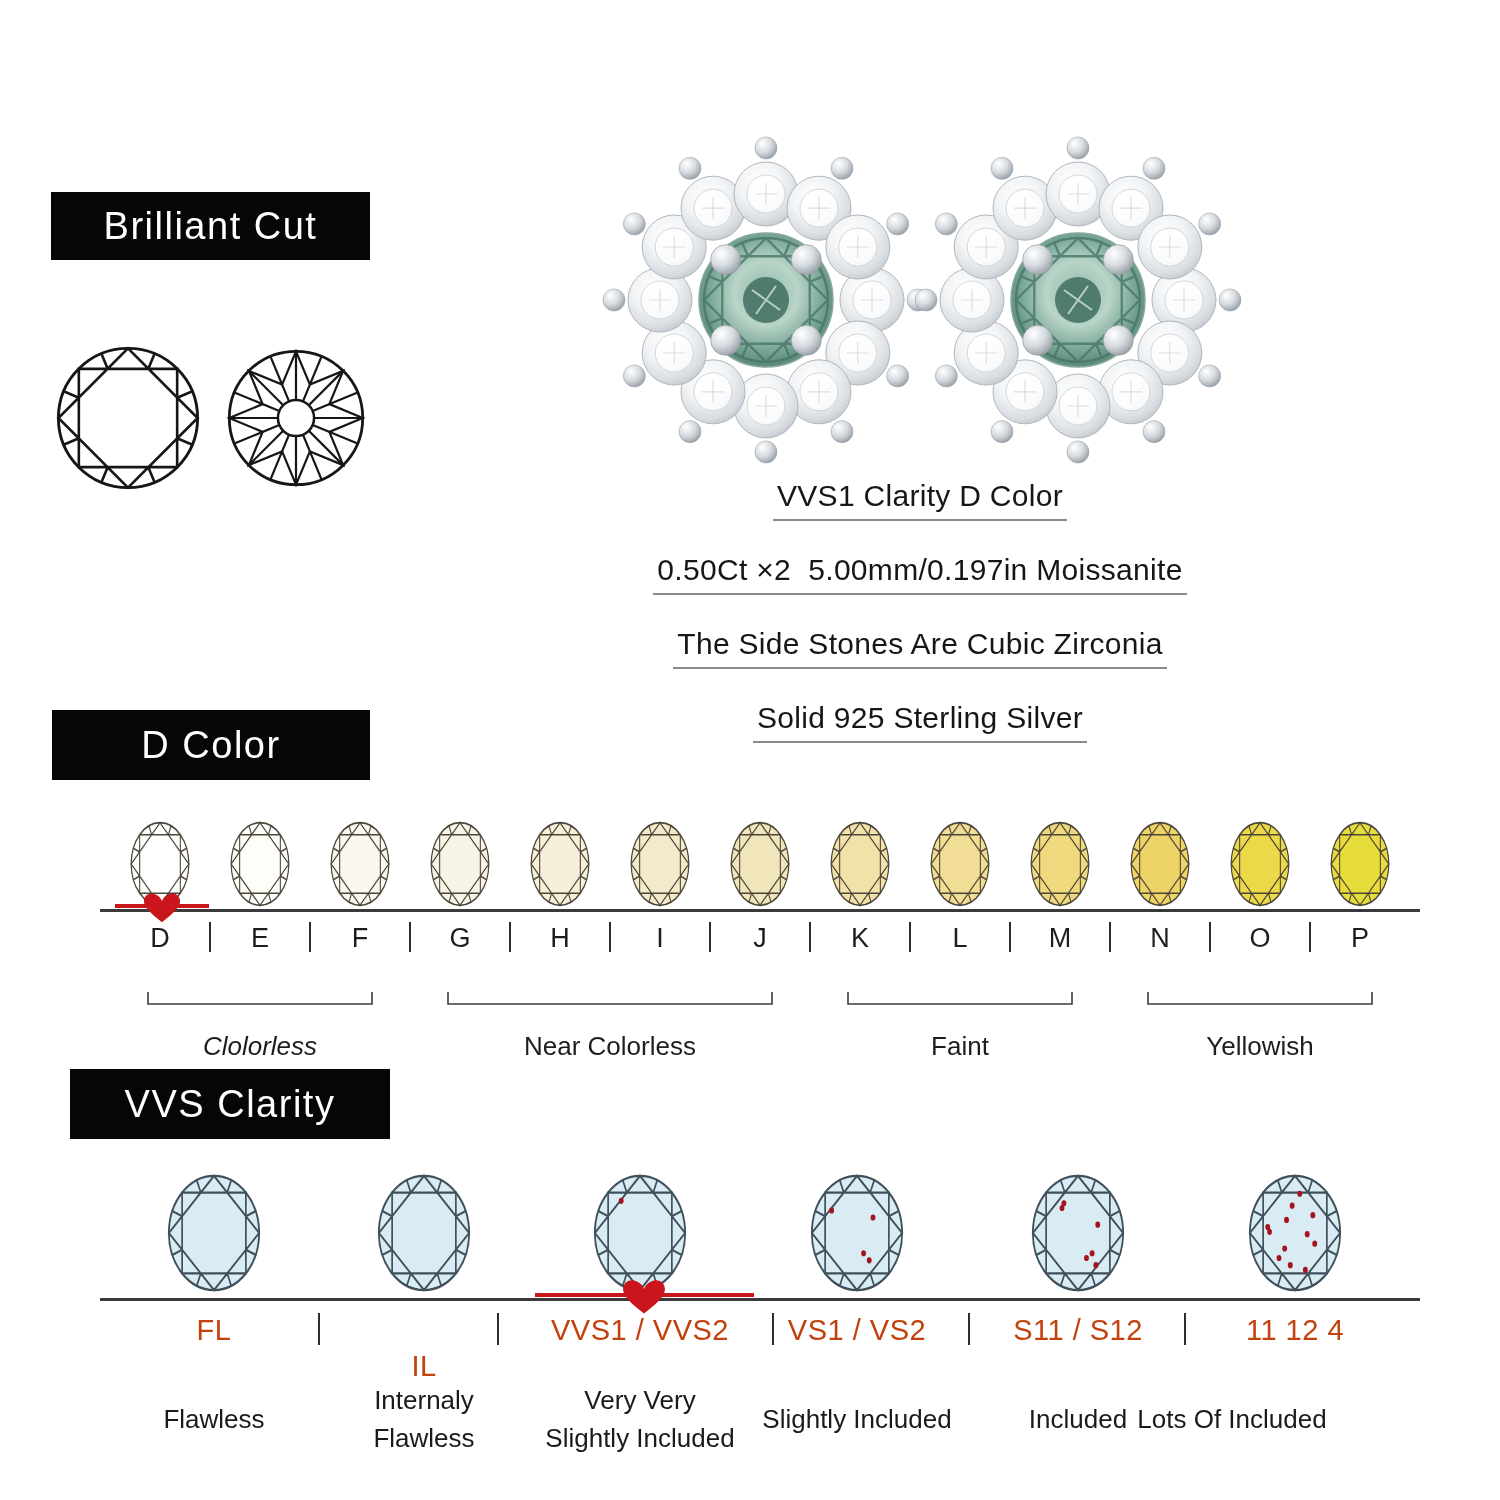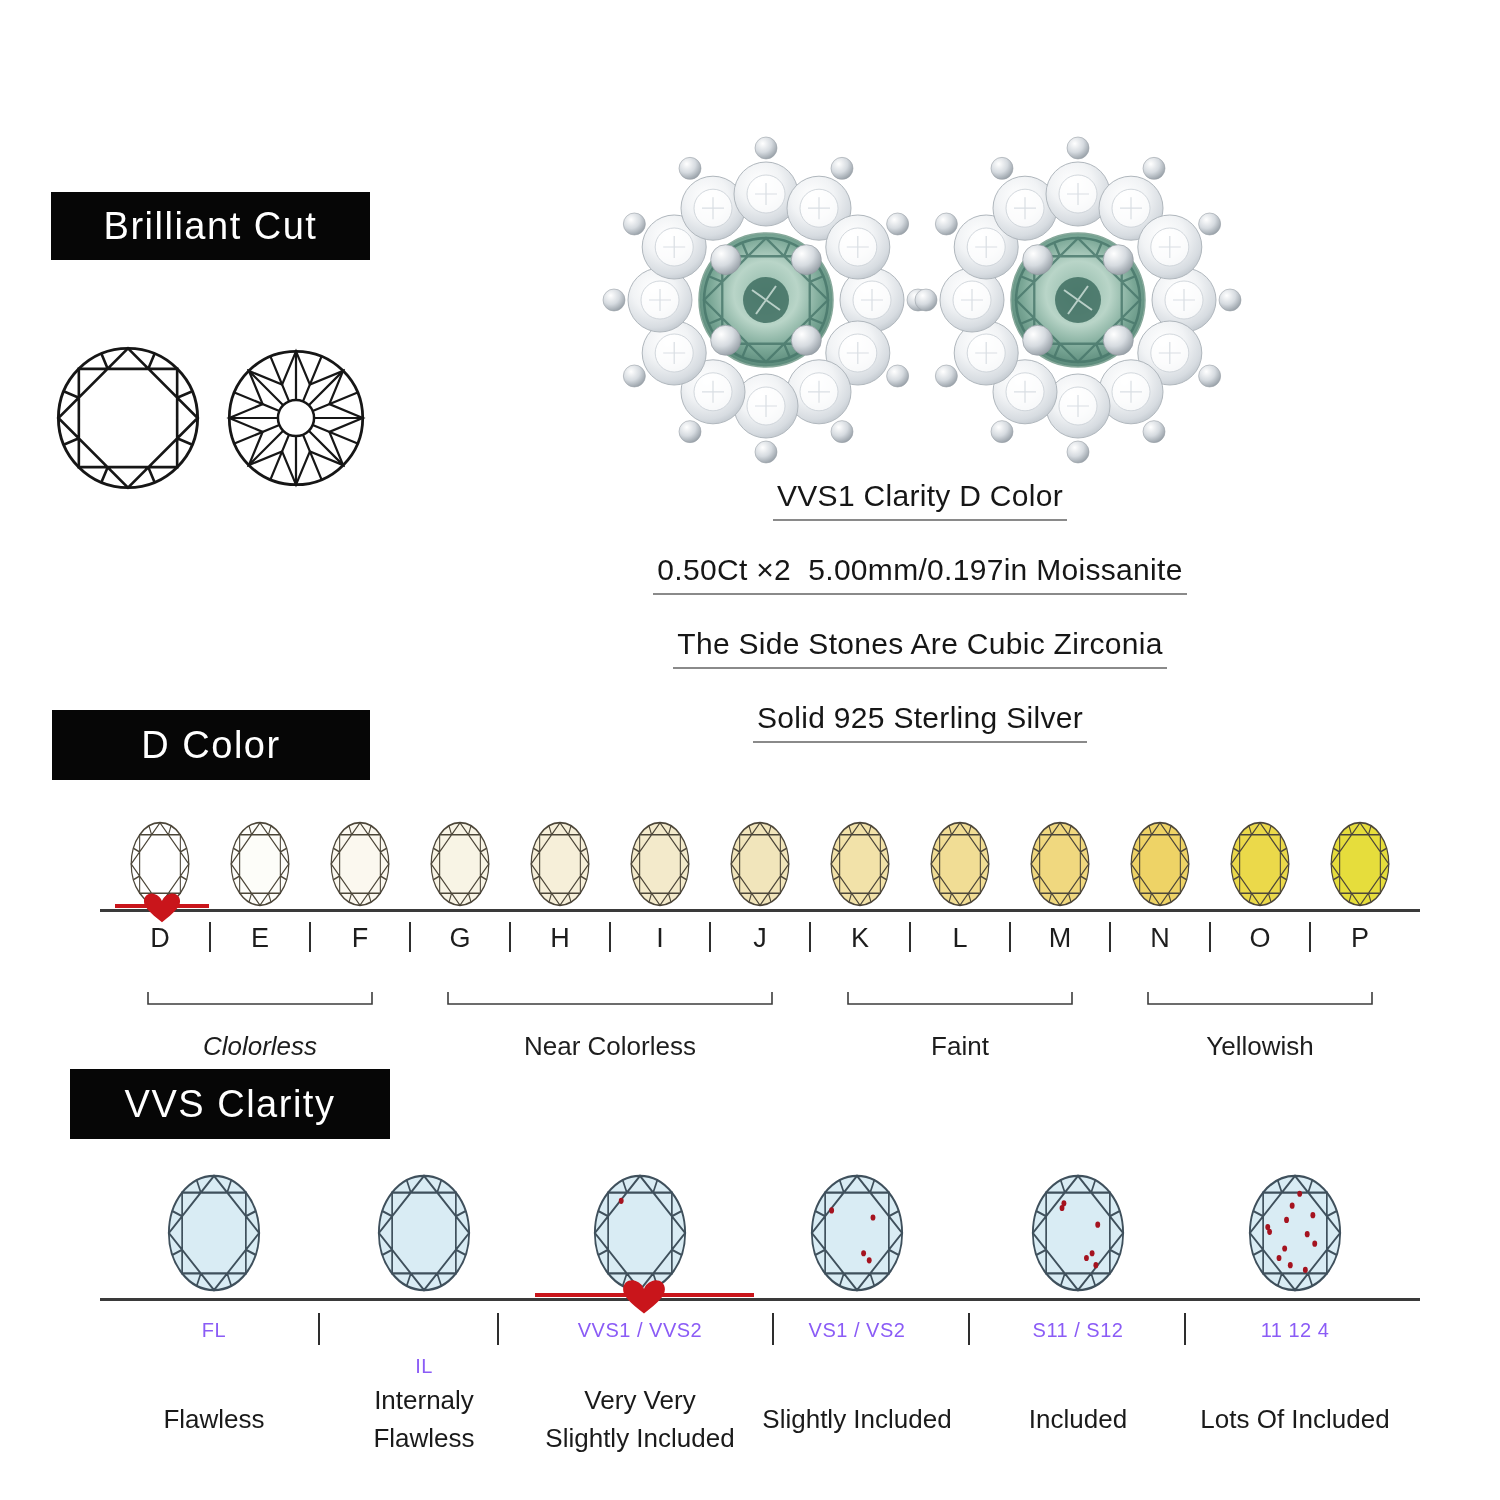--- a/index.html
+++ b/index.html
@@ -8,21 +8,21 @@
   .abs{position:absolute;}
   .black-label{background:#060606;color:#ffffff;display:flex;align-items:center;justify-content:center;
     font-size:38px;font-weight:400;letter-spacing:1.5px;}
   #product-lines{left:600px;top:478px;width:640px;text-align:center;}
   .spec-line{margin:0 auto 31px auto;}
   .spec-line span{display:inline-block;font-size:30px;line-height:36px;letter-spacing:.3px;color:#161616;
     border-bottom:2px solid #8a8a8a;padding:0 4px 5px 4px;text-align:right;}
   .letter{display:flex;align-items:center;justify-content:center;font-size:27px;color:#1d1d1d;}
   .vsep{background:#2e2e2e;}
   .group-label{display:flex;align-items:center;justify-content:center;font-size:26px;color:#1d1d1d;}
-  .cl-label{display:flex;align-items:center;justify-content:center;font-size:20px;color:#8b5cf6;letter-spacing:.5px;}
+  .cl-label{display:flex;align-items:center;justify-content:center;font-size:29px;color:#c2410c;letter-spacing:.5px;}
   .cl-desc{display:flex;align-items:center;justify-content:center;text-align:center;font-size:26px;
     line-height:1.45;color:#1a1a1a;white-space:pre-line;}
   svg{display:block;}
 </style>
 </head>
 <body>
 
 <svg width="0" height="0" style="position:absolute" aria-hidden="true">
   <defs>
     <g id="stone-top">
@@ -265,21 +265,21 @@
       <div class="cl-desc abs" style="left:299px;top:1375px;width:250px;height:90px;">Internaly
 Flawless</div>
       <div class="cl-label abs" style="left:530px;top:1310px;width:220px;height:40px;">VVS1 / VVS2</div>
       <div class="cl-desc abs" style="left:515px;top:1375px;width:250px;height:90px;">Very Very
 Slightly Included</div>
       <div class="cl-label abs" style="left:747px;top:1310px;width:220px;height:40px;">VS1 / VS2</div>
       <div class="cl-desc abs" style="left:732px;top:1375px;width:250px;height:90px;">Slightly Included</div>
       <div class="cl-label abs" style="left:968px;top:1310px;width:220px;height:40px;">S11 / S12</div>
       <div class="cl-desc abs" style="left:953px;top:1375px;width:250px;height:90px;">Included</div>
       <div class="cl-label abs" style="left:1185px;top:1310px;width:220px;height:40px;">11 12 4</div>
-      <div class="cl-desc abs" style="left:1170px;top:1375px;width:250px;height:90px;">Lots Of Included</div>
+      <div class="cl-desc abs" style="left:1107px;top:1375px;width:250px;height:90px;">Lots Of Included</div>
       <div class="vsep abs" style="left:318px;top:1313px;width:2px;height:32px;"></div>
       <div class="vsep abs" style="left:497px;top:1313px;width:2px;height:32px;"></div>
       <div class="vsep abs" style="left:772px;top:1313px;width:2px;height:32px;"></div>
       <div class="vsep abs" style="left:968px;top:1313px;width:2px;height:32px;"></div>
       <div class="vsep abs" style="left:1184px;top:1313px;width:2px;height:32px;"></div>
     </div>
 
 </div>
 
 </body></html>

